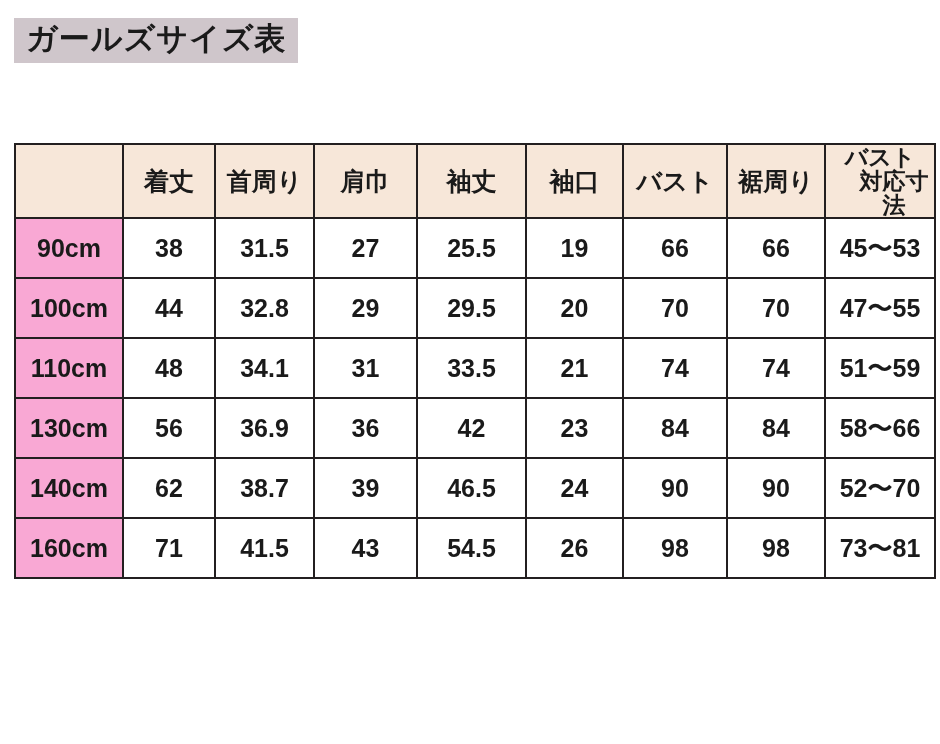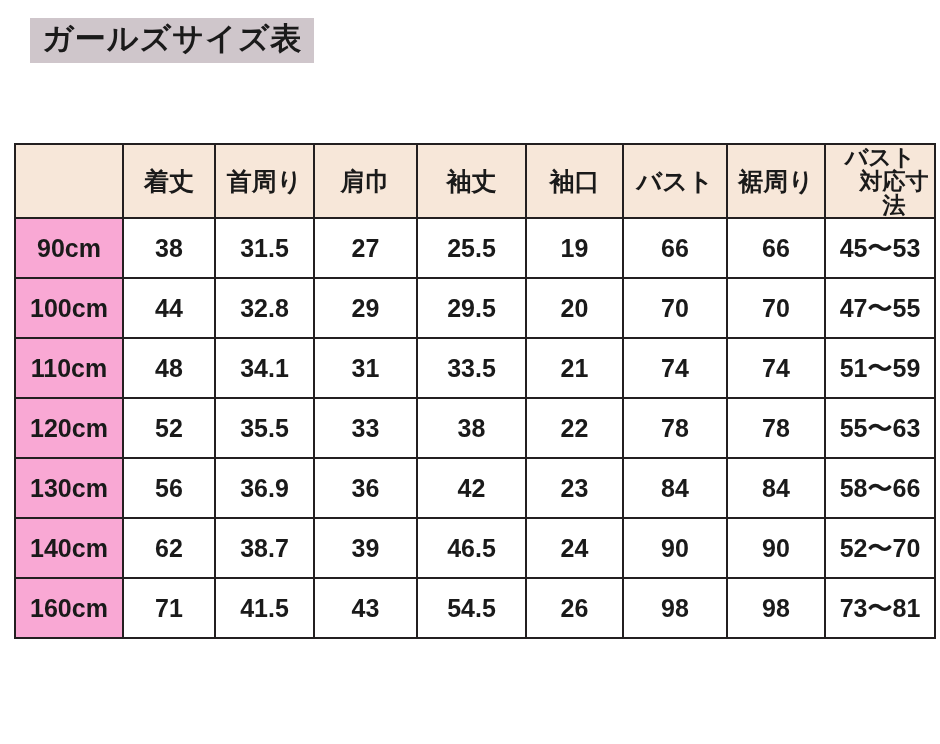--- a/index.html
+++ b/index.html
@@ -28,21 +28,20 @@
   .title {
     display: inline-block;
     background: #cfc6cb;
     color: #1a1a1a;
     font-size: 31px;
     font-weight: bold;
     letter-spacing: 1px;
     padding: 5px 12px 7px 12px;
     line-height: 1.05;
     white-space: nowrap;
-    margin-left: 16px;
   }
   .table-wrap {
     position: absolute;
     left: 14px;
     top: 143px;
     width: 912px;
   }
   table.size-table {
     border-collapse: collapse;
     width: 912px;
@@ -163,31 +162,20 @@
           <td class="val">48</td>
           <td class="val">34.1</td>
           <td class="val">31</td>
           <td class="val">33.5</td>
           <td class="val">21</td>
           <td class="val">74</td>
           <td class="val">74</td>
           <td class="val">51〜59</td>
         </tr>
         <tr>
-          <th class="rowhead">120cm</th>
-          <td class="val">52</td>
-          <td class="val">35.5</td>
-          <td class="val">33</td>
-          <td class="val">38</td>
-          <td class="val">22</td>
-          <td class="val">78</td>
-          <td class="val">78</td>
-          <td class="val">55〜63</td>
-        </tr>
-        <tr>
           <th class="rowhead">130cm</th>
           <td class="val">56</td>
           <td class="val">36.9</td>
           <td class="val">36</td>
           <td class="val">42</td>
           <td class="val">23</td>
           <td class="val">84</td>
           <td class="val">84</td>
           <td class="val">58〜66</td>
         </tr>

